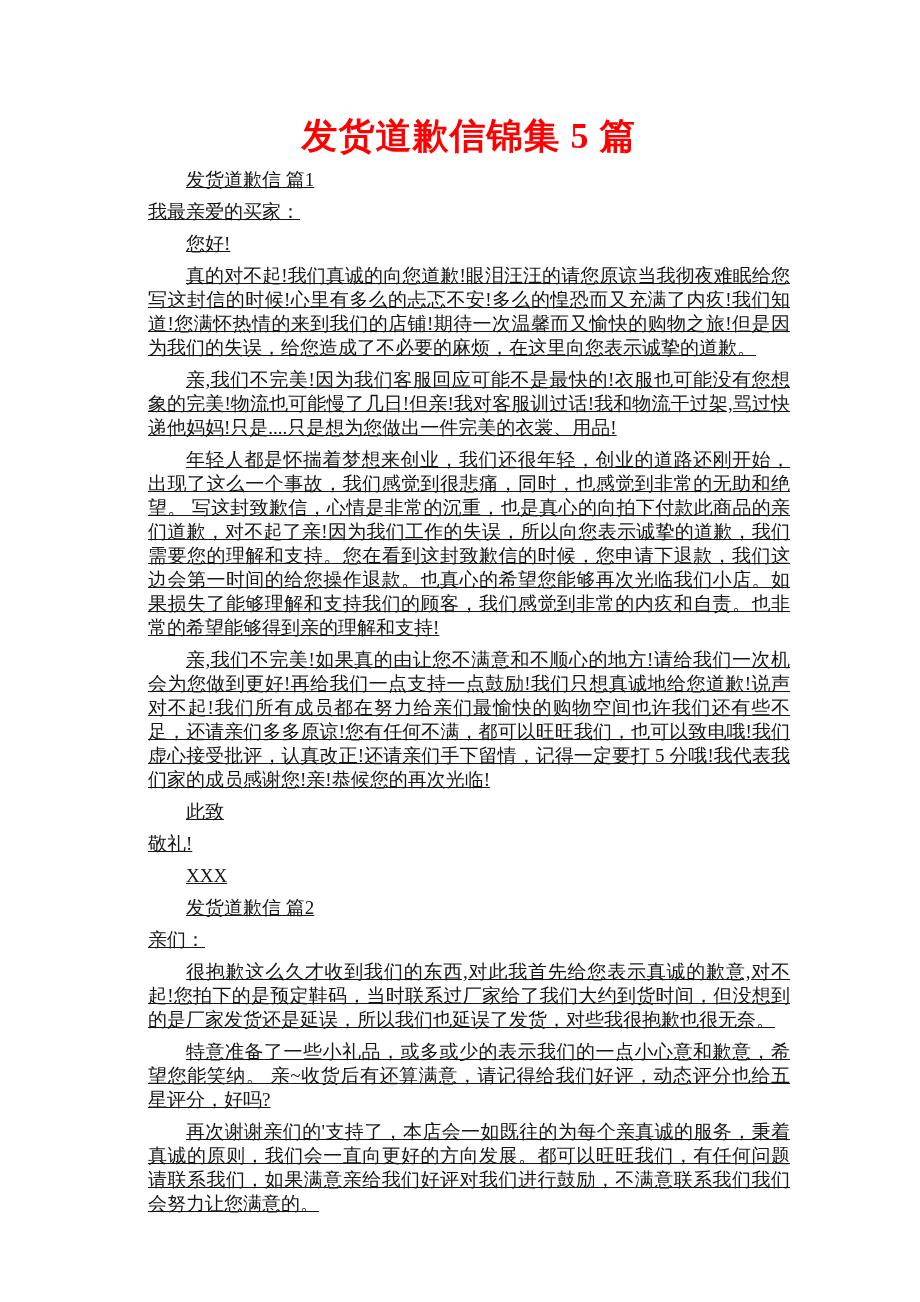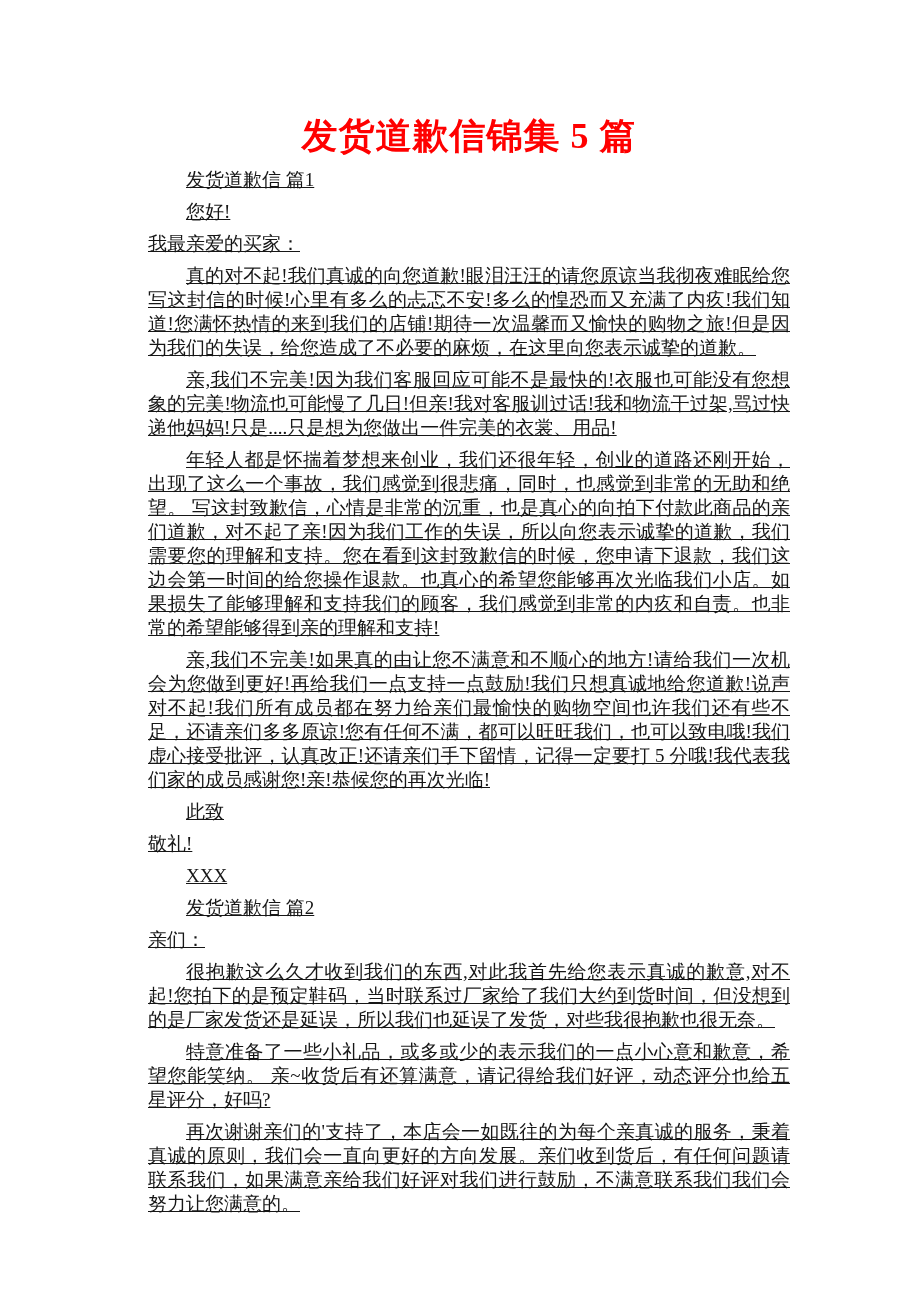--- a/index.html
+++ b/index.html
@@ -47,28 +47,28 @@
   }
 </style>
 </head>
 <body>
 
 <div class="page">
   <div class="content">
     <h1 class="doc-title">发货道歉信锦集 5 篇</h1>
 
     <p class="line indent">发货道歉信 篇1</p>
+    <p class="line flush">我最亲爱的买家：</p>
     <p class="line indent">您好!</p>
-    <p class="line flush">我最亲爱的买家：</p>
     <p class="line indent">真的对不起!我们真诚的向您道歉!眼泪汪汪的请您原谅当我彻夜难眠给您写这封信的时候!心里有多么的忐忑不安!多么的惶恐而又充满了内疚!我们知道!您满怀热情的来到我们的店铺!期待一次温馨而又愉快的购物之旅!但是因为我们的失误，给您造成了不必要的麻烦，在这里向您表示诚挚的道歉。</p>
     <p class="line indent">亲,我们不完美!因为我们客服回应可能不是最快的!衣服也可能没有您想象的完美!物流也可能慢了几日!但亲!我对客服训过话!我和物流干过架,骂过快递他妈妈!只是....只是想为您做出一件完美的衣裳、用品!</p>
     <p class="line indent">年轻人都是怀揣着梦想来创业，我们还很年轻，创业的道路还刚开始，出现了这么一个事故，我们感觉到很悲痛，同时，也感觉到非常的无助和绝望。 写这封致歉信，心情是非常的沉重，也是真心的向拍下付款此商品的亲们道歉，对不起了亲!因为我们工作的失误，所以向您表示诚挚的道歉，我们需要您的理解和支持。您在看到这封致歉信的时候，您申请下退款，我们这边会第一时间的给您操作退款。也真心的希望您能够再次光临我们小店。如果损失了能够理解和支持我们的顾客，我们感觉到非常的内疚和自责。也非常的希望能够得到亲的理解和支持!</p>
     <p class="line indent">亲,我们不完美!如果真的由让您不满意和不顺心的地方!请给我们一次机会为您做到更好!再给我们一点支持一点鼓励!我们只想真诚地给您道歉!说声对不起!我们所有成员都在努力给亲们最愉快的购物空间也许我们还有些不足，还请亲们多多原谅!您有任何不满，都可以旺旺我们，也可以致电哦!我们虚心接受批评，认真改正!还请亲们手下留情，记得一定要打 5 分哦!我代表我们家的成员感谢您!亲!恭候您的再次光临!</p>
     <p class="line indent">此致</p>
     <p class="line flush">敬礼!</p>
     <p class="line indent">XXX</p>
     <p class="line indent">发货道歉信 篇2</p>
     <p class="line flush">亲们：</p>
     <p class="line indent">很抱歉这么久才收到我们的东西,对此我首先给您表示真诚的歉意,对不起!您拍下的是预定鞋码，当时联系过厂家给了我们大约到货时间，但没想到的是厂家发货还是延误，所以我们也延误了发货，对些我很抱歉也很无奈。</p>
     <p class="line indent">特意准备了一些小礼品，或多或少的表示我们的一点小心意和歉意，希望您能笑纳。 亲~收货后有还算满意，请记得给我们好评，动态评分也给五星评分，好吗?</p>
-    <p class="line indent">再次谢谢亲们的'支持了，本店会一如既往的为每个亲真诚的服务，秉着真诚的原则，我们会一直向更好的方向发展。亲们收到货后，有任何问题请联系我们，如果满意亲给我们好评对我们进行鼓励，不满意联系我们我们会努力让您满意的。</p>
+    <p class="line indent">再次谢谢亲们的'支持了，本店会一如既往的为每个亲真诚的服务，秉着真诚的原则，我们会一直向更好的方向发展。都可以旺旺我们，有任何问题请联系我们，如果满意亲给我们好评对我们进行鼓励，不满意联系我们我们会努力让您满意的。</p>
   </div>
 </div>
 
 </body></html>

